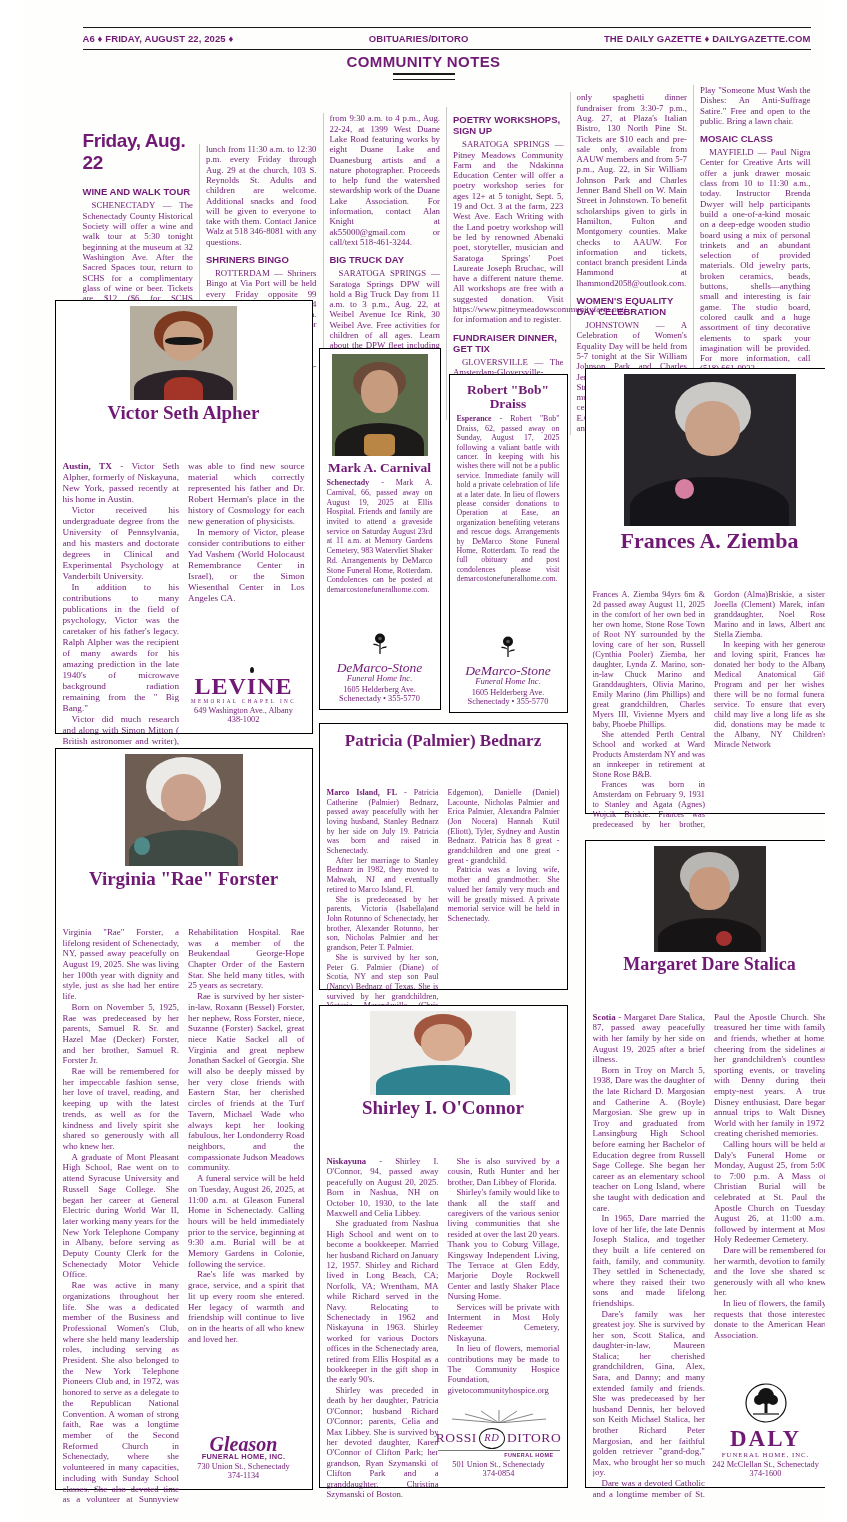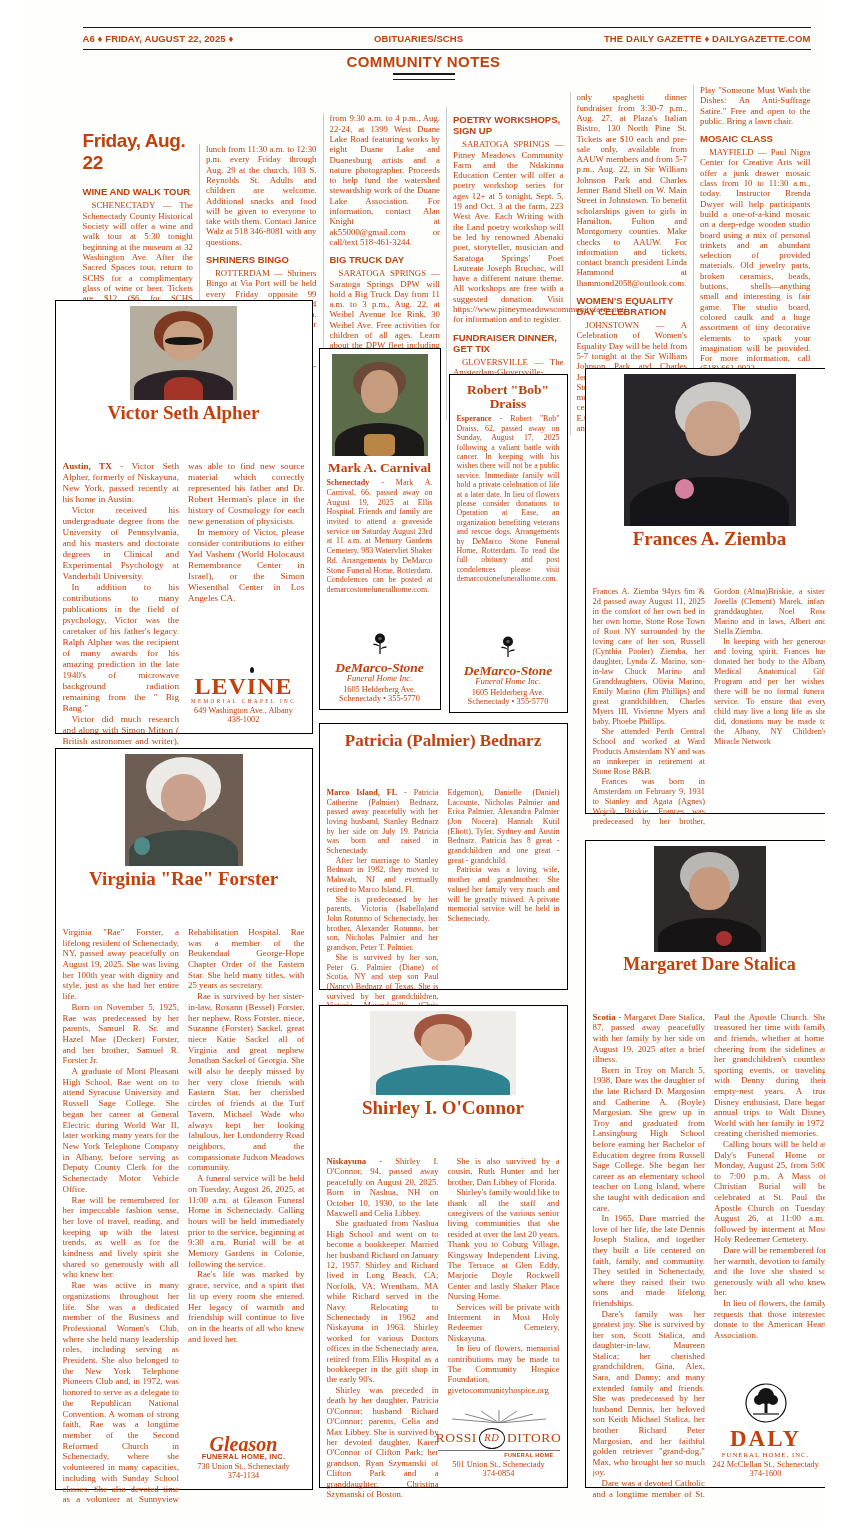--- a/index.html
+++ b/index.html
@@ -1,16 +1,16 @@
 <!DOCTYPE html>
 <html><head>
 <meta charset="utf-8">
 <style>
   html,body{margin:0;padding:0;background:#ffffff;}
-  .sheet{position:relative;width:802px;height:1522px;background:#fefefc;color:#c2410c;
+  .sheet{position:relative;width:802px;height:1522px;background:#fefefc;color:#701a75;
          font-family:"Liberation Serif",serif;overflow:hidden;margin:0 auto;}
   
   .masthead{position:absolute;left:60px;width:728px;top:27px;height:21px;
     border-top:1px solid #1a1a1a;border-bottom:1px solid #1a1a1a;
     display:flex;align-items:center;justify-content:space-between;
     font-family:"Liberation Sans",sans-serif;font-weight:bold;font-size:9.5px;letter-spacing:.1px;}
   .cn-title{position:absolute;top:53px;left:0;right:0;text-align:center;
     font-family:"Liberation Sans",sans-serif;font-weight:bold;font-size:15px;letter-spacing:.4px;}
   .cn-rule{position:absolute;top:73px;left:50%;width:62px;margin-left:-31px;height:4px;
     border-top:2px solid #1a1a1a;border-bottom:1px solid #1a1a1a;}
@@ -47,41 +47,41 @@
   .photo .extra{position:absolute;}
   
   .ad{font-family:"Liberation Serif",serif;text-align:center;background:#fff;line-height:1.15;}
   .ad.abs{position:absolute;right:7px;bottom:6px;width:122px;padding:2px 0;}
   .ad .addr,.ad .tel{font-size:8.3px;}
   .lev-word{font-size:24px;font-weight:bold;letter-spacing:1px;line-height:1;}
   .cdl{position:relative;}
   .cdl .flame{position:absolute;left:50%;top:-6px;width:4px;height:6px;margin-left:-2px;
        background:#141414;border-radius:50% 50% 50% 50%/62% 62% 38% 38%;}
   .lev-sub{font-size:5.2px;letter-spacing:2.4px;margin:1px 0 1px;}
-  .dm-script{font-style:italic;font-weight:bold;font-size:13.5px;line-height:1;}
+  .dm-script{font-style:italic;font-weight:normal;font-size:13.5px;line-height:1;}
   .dm-script2{font-style:italic;font-size:8.6px;margin-bottom:1px;}
   .gl-script{font-style:italic;font-weight:bold;font-size:20px;line-height:.9;}
   .gl-sub{font-family:"Liberation Sans",sans-serif;font-weight:bold;font-size:7.4px;letter-spacing:.3px;}
   .ro-row{display:flex;align-items:center;justify-content:center;gap:2px;
           font-size:13.5px;letter-spacing:.6px;border-bottom:1px solid #777;padding-bottom:1px;}
   .rd-oval{display:inline-flex;align-items:center;justify-content:center;width:24px;height:19px;
            border:1px solid #141414;border-radius:50%;font-style:italic;font-size:10.5px;flex:0 0 auto;}
   .ro-sub{font-family:"Liberation Sans",sans-serif;font-weight:bold;font-size:5.4px;
           text-align:right;letter-spacing:.5px;margin:1px 6px 2px 0;}
   .da-word{font-size:23px;font-weight:bold;letter-spacing:2px;line-height:1;}
   .da-sub{font-size:6.8px;letter-spacing:1px;margin:1px 0;}
 </style>
 </head>
 <body>
 
 <div class="sheet">
 
   <div class="masthead">
     <span>A6 ♦ FRIDAY, AUGUST 22, 2025 ♦</span>
-    <span>OBITUARIES/SCHS</span>
+    <span>OBITUARIES/DITORO</span>
     <span>THE DAILY GAZETTE ♦ DAILYGAZETTE.COM</span>
   </div>
 
   <div class="cn-title">COMMUNITY NOTES</div>
   <div class="cn-rule"></div>
 
   <div class="cn-cols">
     <div class="cn-col">
       <div class="day">Friday, Aug. 22</div>
       <div class="h">WINE AND WALK TOUR</div>
@@ -190,42 +190,42 @@
     </div>
   </div>
 
   <div class="obit" style="left:562px;top:368px;width:250px;height:446px;">
     <div class="photo" style="width:172px;height:152px;--bg:#28262a;--hair:#cbc9c6;--skin:#c9a088;--torso:#151418;">
       <div class="hair" style="left:30%;width:44%;height:40%;"></div>
       <div class="face" style="left:36%;width:32%;height:36%;top:18%;"></div>
       <div class="torso"></div>
       <div class="extra" style="bottom:18%;left:30%;width:11%;height:13%;background:#d77fa0;border-radius:50%;"></div>
     </div>
-    <h2 style="font-size:19px;">Frances A. Ziemba</h2>
+    <h2 style="font-size:22px;">Frances A. Ziemba</h2>
     <div class="cols2" style="height:246px;font-size:8.3px;line-height:10px;">
       <p class="lead">Frances A. Ziemba 94yrs 6m &amp; 2d passed away August 11, 2025 in the comfort of her own bed in her own home, Stone Rose Town of Root NY surrounded by the loving care of her son, Russell (Cynthia Pooler) Ziemba, her daughter, Lynda Z. Marino, son-in-law Chuck Marino and Granddaughters, Olivia Marino, Emily Marino (Jim Phillips) and great grandchildren, Charles Myers III, Vivienne Myers and baby, Phoebe Phillips.</p>
       <p>She attended Perth Central School and worked at Ward Products Amsterdam NY and was an innkeeper in retirement at Stone Rose B&amp;B.</p>
       <p>Frances was born in Amsterdam on February 9, 1931 to Stanley and Agata (Agnes) Wojcik Briskie. Frances was predeceased by her brother, Gordon (Alma)Briskie, a sister, Joeella (Clement) Marek, infant granddaughter, Noel Rose Marino and in laws, Albert and Stella Ziemba.</p>
       <p>In keeping with her generous and loving spirit, Frances has donated her body to the Albany Medical Anatomical Gift Program and per her wishes, there will be no formal funeral service. To ensure that every child may live a long life as she did, donations may be made to the Albany, NY Children's Miracle Network</p>
     </div>
   </div>
 
   <div class="obit" style="left:32px;top:748px;width:258px;height:742px;">
     <div class="photo" style="width:118px;height:112px;--bg:#6e5d52;--hair:#eceae6;--skin:#c9a18c;--torso:#3f4a44;">
       <div class="hair" style="top:3%;left:18%;width:64%;height:52%;"></div>
       <div class="face" style="top:18%;"></div>
         <div class="torso"></div>
       <div class="extra" style="bottom:10%;left:8%;width:14%;height:16%;background:#4f8a88;border-radius:50%;"></div>
     </div>
     <h2 style="font-size:19px;">Virginia "Rae" Forster</h2>
     <div class="cols2" style="height:580px;font-size:8.9px;line-height:10.7px;">
       <p class="lead">Virginia "Rae" Forster, a lifelong resident of Schenectady, NY, passed away peacefully on August 19, 2025. She was living her 100th year with dignity and style, just as she had her entire life.</p>
       <p>Born on November 5, 1925, Rae was predeceased by her parents, Samuel R. Sr. and Hazel Mae (Decker) Forster, and her brother, Samuel R. Forster Jr.</p>
+      <p>Rae will be remembered for her impeccable fashion sense, her love of travel, reading, and keeping up with the latest trends, as well as for the kindness and lively spirit she shared so generously with all who knew her.</p>
       <p>A graduate of Mont Pleasant High School, Rae went on to attend Syracuse University and Russell Sage College. She began her career at General Electric during World War II, later working many years for the New York Telephone Company in Albany, before serving as Deputy County Clerk for the Schenectady Motor Vehicle Office.</p>
-      <p>Rae will be remembered for her impeccable fashion sense, her love of travel, reading, and keeping up with the latest trends, as well as for the kindness and lively spirit she shared so generously with all who knew her.</p>
       <p>Rae was active in many organizations throughout her life. She was a dedicated member of the Business and Professional Women's Club, where she held many leadership roles, including serving as President. She also belonged to the New York Telephone Pioneers Club and, in 1972, was honored to serve as a delegate to the Republican National Convention. A woman of strong faith, Rae was a longtime member of the Second Reformed Church in Schenectady, where she volunteered in many capacities, including with Sunday School classes. She also devoted time as a volunteer at Sunnyview Rehabilitation Hospital. Rae was a member of the Beukendaal George-Hope Chapter Order of the Eastern Star. She held many titles, with 25 years as secretary.</p>
       <p>Rae is survived by her sister-in-law, Roxann (Bessel) Forster, her nephew, Ross Forster, niece, Suzanne (Forster) Sackel, great niece Katie Sackel all of Virginia and great nephew Jonathan Sackel of Georgia. She will also be deeply missed by her very close friends with Eastern Star, her cherished circles of friends at the Turf Tavern, Michael Wade who always kept her looking fabulous, her Londonderry Road neighbors, and the compassionate Judson Meadows community.</p>
       <p>A funeral service will be held on Tuesday, August 26, 2025, at 11:00 a.m. at Gleason Funeral Home in Schenectady. Calling hours will be held immediately prior to the service, beginning at 9:30 a.m. Burial will be at Memory Gardens in Colonie, following the service.</p>
       <p>Rae's life was marked by grace, service, and a spirit that lit up every room she entered. Her legacy of warmth and friendship will continue to live on in the hearts of all who knew and loved her.</p>
     </div>
     <div class="ad abs">
       <div class="gl-script">Gleason</div>
       <div class="gl-sub">FUNERAL HOME, INC.</div>
       <div class="addr">730 Union St., Schenectady</div>
       <div class="tel">374-1134</div>

